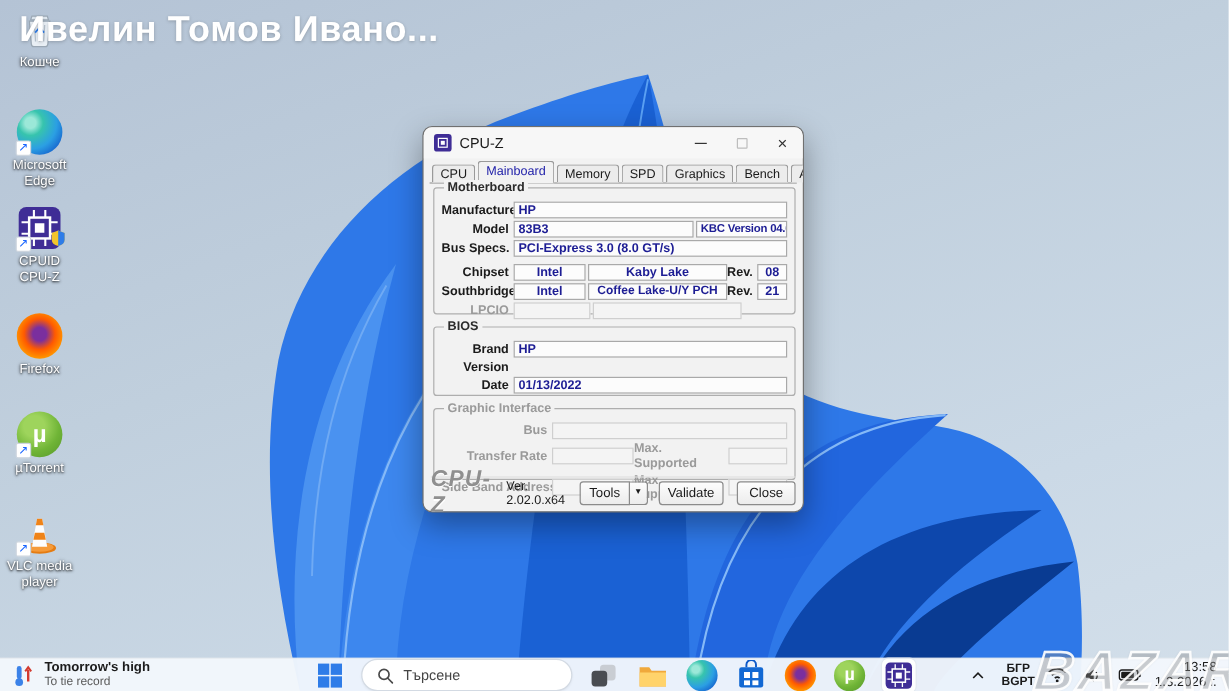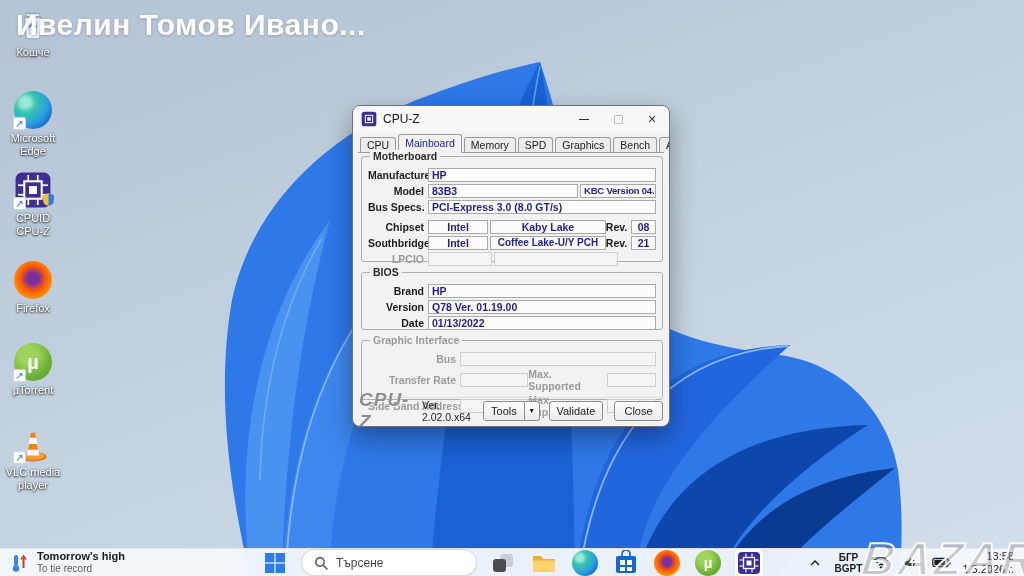--- a/index.html
+++ b/index.html
@@ -271,21 +271,20 @@
     </div>
 
     <div class="grp" style="left:8px; top:166px; width:302px; height:58px">
       <span class="legend">BIOS</span>
       <div class="row">
         <span class="rl">Brand</span>
         <span class="fld grow">HP</span>
       </div>
       <div class="row">
         <span class="rl">Version</span>
-        <span class="fld grow">Q78 Ver. 01.19.00</span>
       </div>
       <div class="row">
         <span class="rl">Date</span>
         <span class="fld grow">01/13/2022</span>
       </div>
     </div>
 
     <div class="grp grp-gi" style="left:8px; top:234px; width:302px; height:60px">
       <span class="legend">Graphic Interface</span>
       <div class="row">

